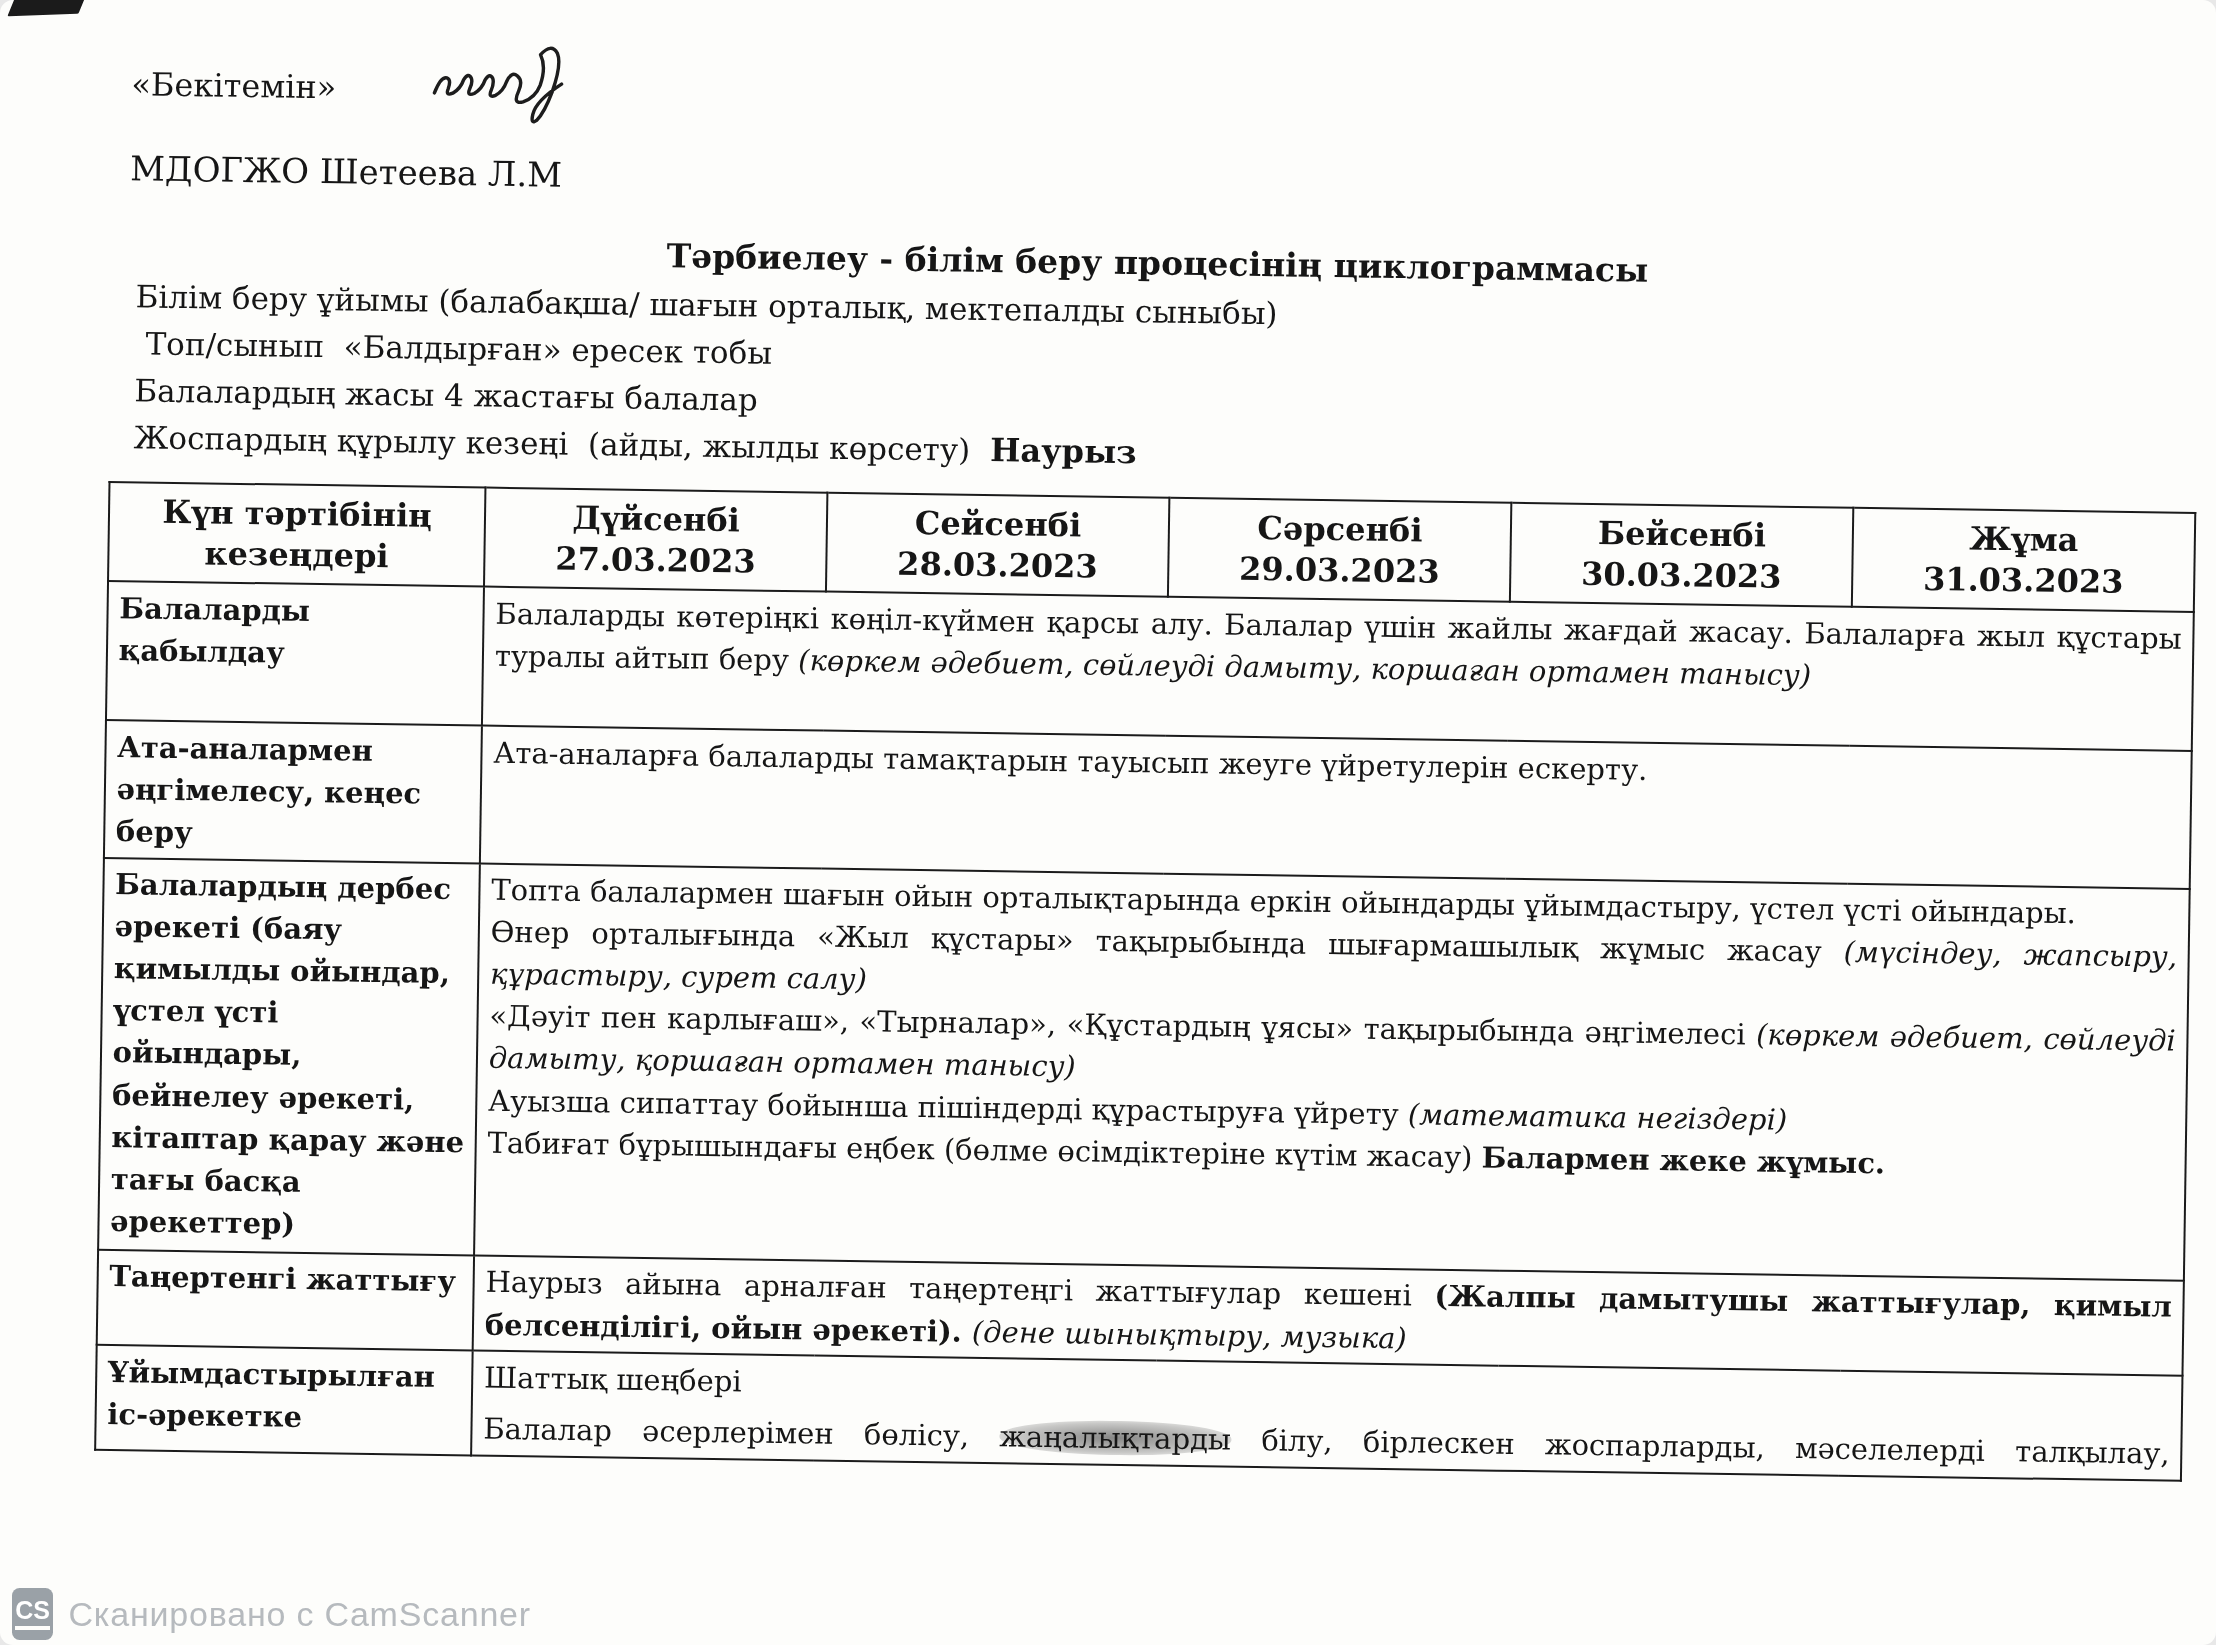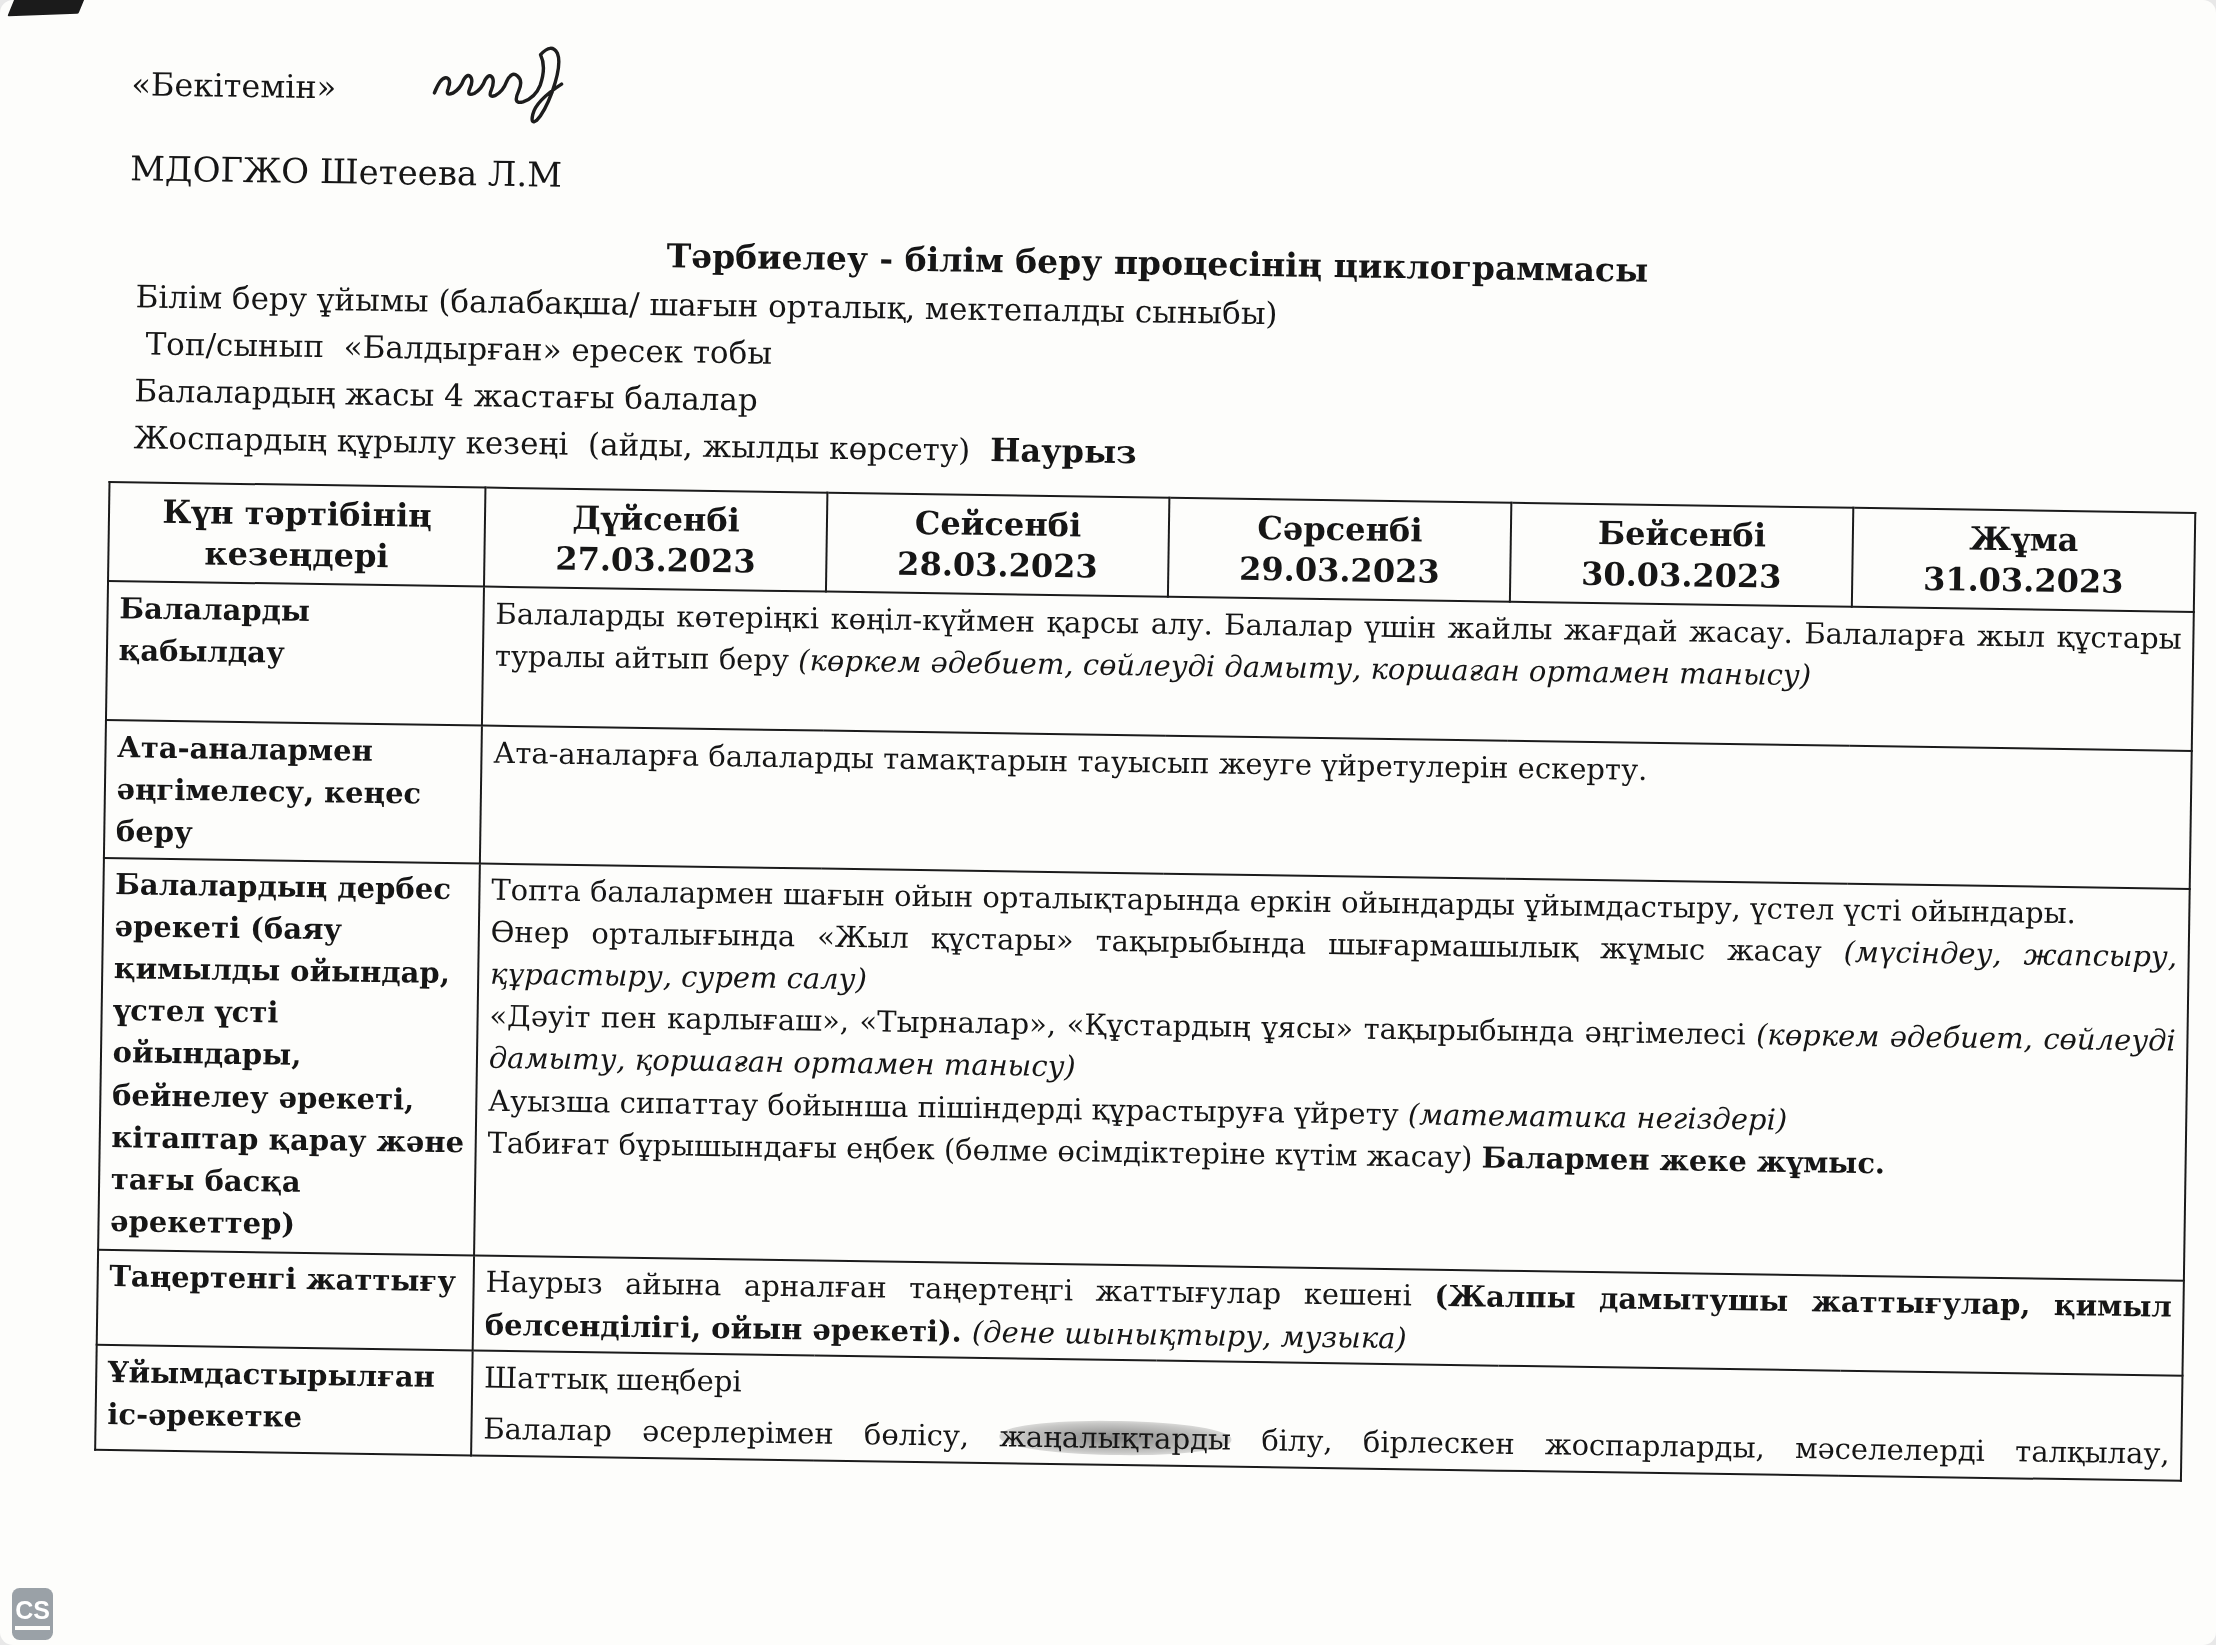--- a/index.html
+++ b/index.html
@@ -171,16 +171,17 @@
           </tr>
         </tbody>
     </table>
 
   </div>
 
   <div class="watermark">
     <span class="cs-logo">
         <span>CS</span>
       </span>
+    <span class="wm-text">Сканировано с CamScanner</span>
   </div>
 
 </div>
 
 
 </body></html>

